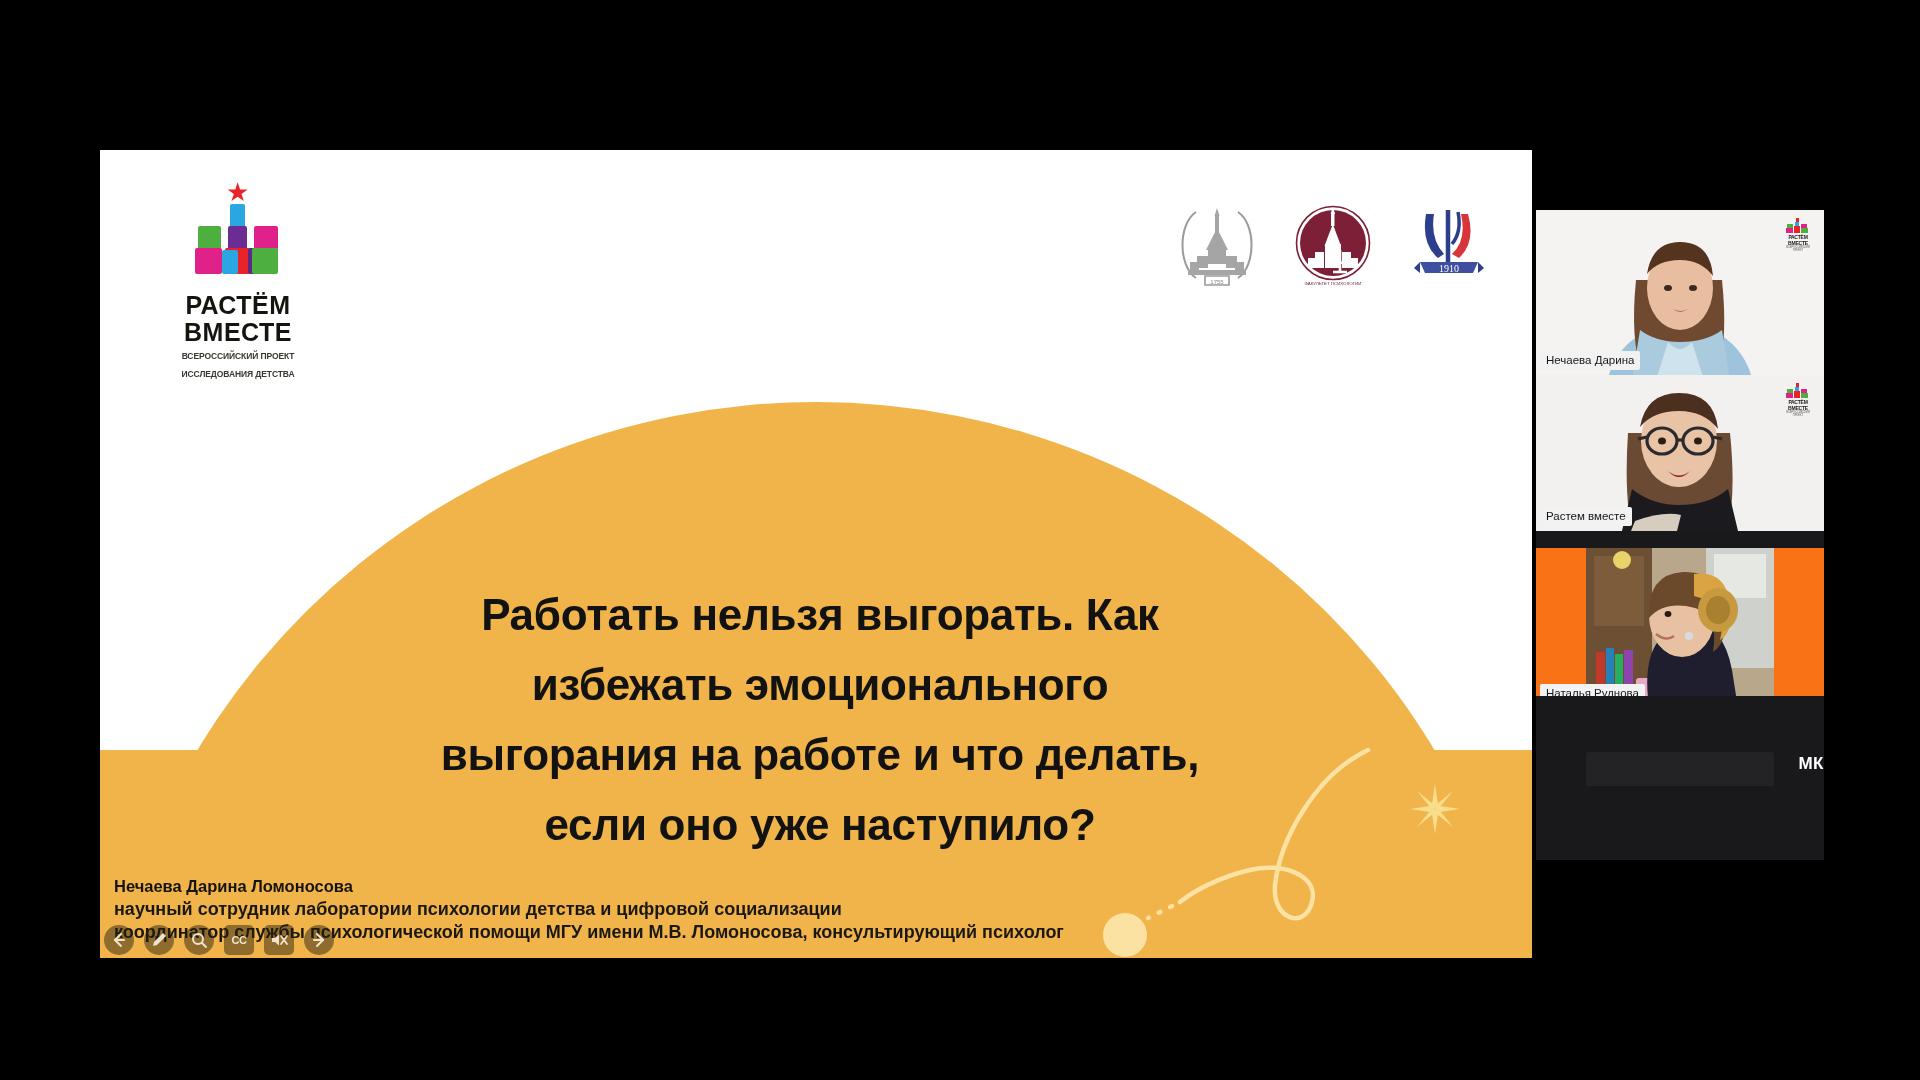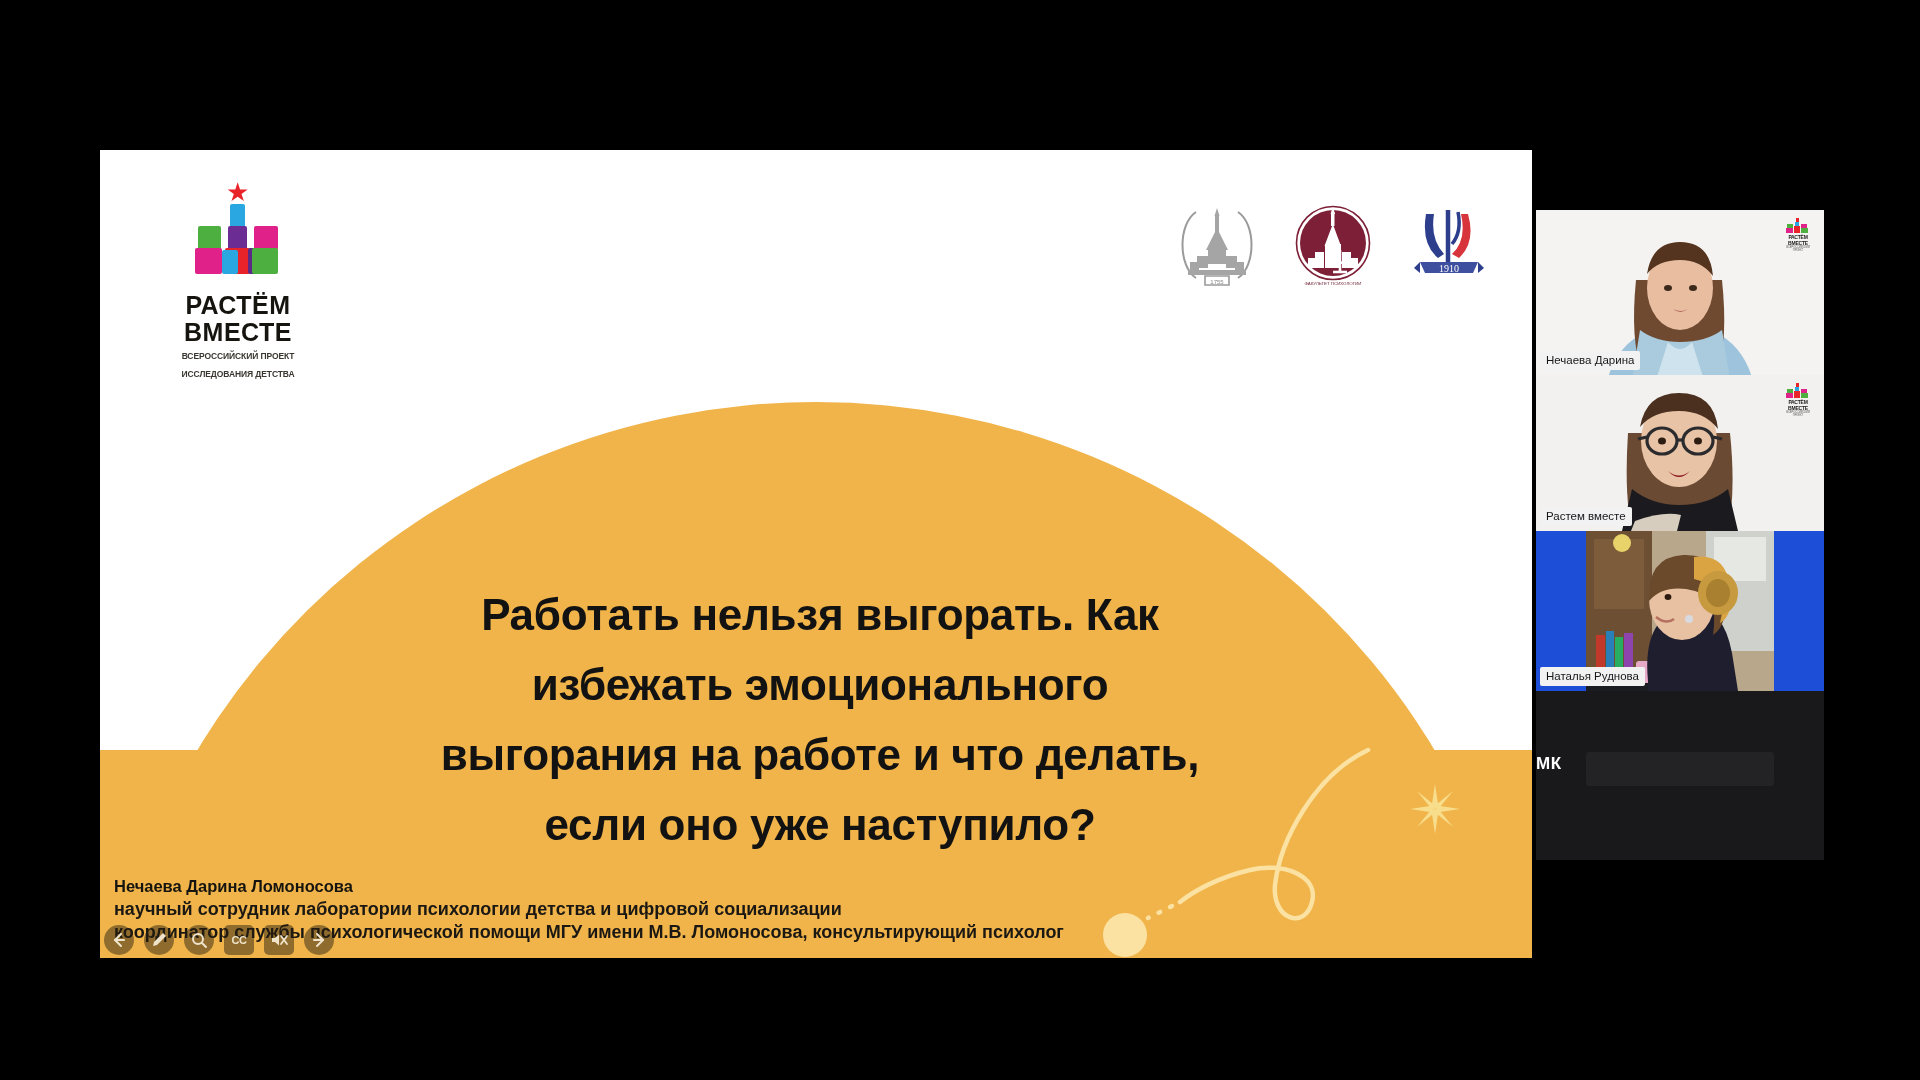--- a/index.html
+++ b/index.html
@@ -60,41 +60,41 @@
   #sparkle{position:absolute;left:1308px;top:632px;width:54px;height:54px;}
 
   
   #panel{
     position:absolute;left:1536px;top:210px;width:288px;height:650px;
     background:#19191b;
   }
   .tile{position:relative;width:288px;overflow:hidden;background:#141416;}
   .tile.t1{height:165px;}
   .tile.t2{height:156px;}
-  .tile.t3{height:160px;background:#1d4ed8;}
+  .tile.t3{height:160px;background:#f97316;margin-top:17px;}
   .tile.t3 .inner{position:absolute;left:50px;top:0;width:188px;height:160px;overflow:hidden;}
   .nametag{
     position:absolute;left:4px;bottom:5px;background:#f2f2f2;color:#17171a;
     font-size:11.5px;line-height:16px;padding:1px 6px 2px 6px;border-radius:2px;
     white-space:nowrap;font-weight:400;
   }
   .wm{position:absolute;right:9px;top:8px;width:34px;text-align:center;}
   .wm .wmb{position:relative;height:16px;width:30px;margin:0 auto;}
   .wm .wmb i{position:absolute;display:block;}
   .wm .wmt{font-size:5px;font-weight:bold;color:#1b1b1b;line-height:6px;letter-spacing:-.2px;}
   .wm .wms{font-size:2.6px;color:#555;line-height:3.4px;}
   #mk-tile{
     position:absolute;left:0;bottom:0;width:288px;height:164px;background:#19191b;
   }
   #mk-badge{
     position:absolute;left:50px;top:56px;width:188px;height:34px;background:#232326;
     border-radius:3px;
   }
   #mk-text{
-    position:absolute;left:0;right:0;top:58px;text-align:left;color:#fff;
+    position:absolute;left:0;right:0;top:58px;text-align:right;color:#fff;
     font-size:17px;font-weight:bold;letter-spacing:.5px;
   }
 
   
   #controls{position:absolute;left:104px;top:925px;display:flex;align-items:center;gap:10px;}
   .ctl{
     width:30px;height:30px;border-radius:50%;
     background:rgba(38,30,14,.48);display:flex;align-items:center;justify-content:center;
     color:#efe4cb;
   }

